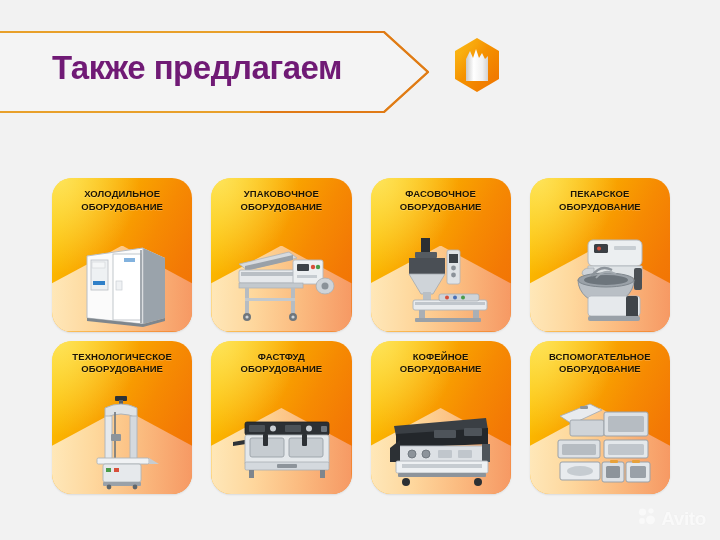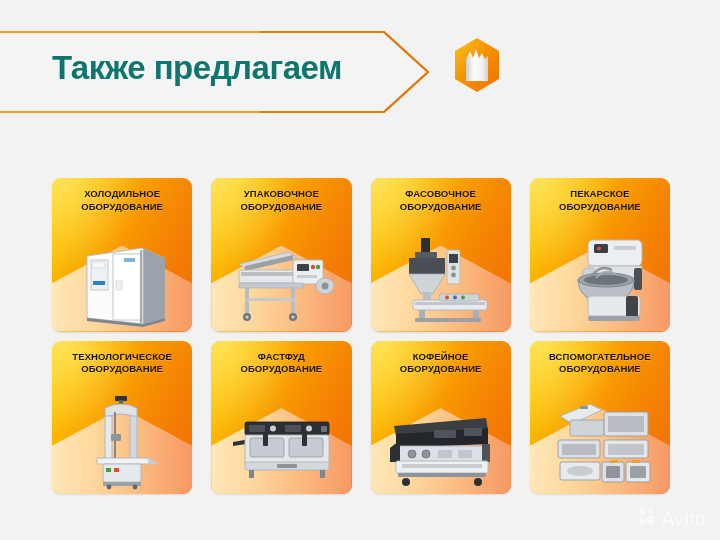--- a/index.html
+++ b/index.html
@@ -27,21 +27,21 @@
   .banner svg { display:block; }
 
   .banner-title {
     position:absolute;
     left:52px; top:44px;
     width:370px; height:48px;
     display:flex; align-items:center;
     font-size:33px;
     font-weight:bold;
     letter-spacing:-0.5px;
-    color:#0f766e;
+    color:#701a75;
     white-space:nowrap;
   }
 
   
   .logo {
     position:absolute;
     left:452px; top:36px;
     height:58px;
     display:flex; align-items:center; gap:9px;
   }
@@ -63,21 +63,21 @@
     width:618px; height:316px;
     display:grid;
     grid-template-columns:repeat(4,1fr);
     grid-template-rows:repeat(2,1fr);
     column-gap:19px;
     row-gap:9px;
   }
 
   .card {
     position:relative;
-    border-radius:9px;
+    border-radius:20px;
     overflow:hidden;
     background:
       linear-gradient(118deg,
         #fbd000 0%,
         #fcc200 14%,
         #f9a400 38%,
         #f68a02 60%,
         #f37905 80%,
         #f06f06 100%);
     box-shadow:0 1px 2px rgba(0,0,0,0.10);

